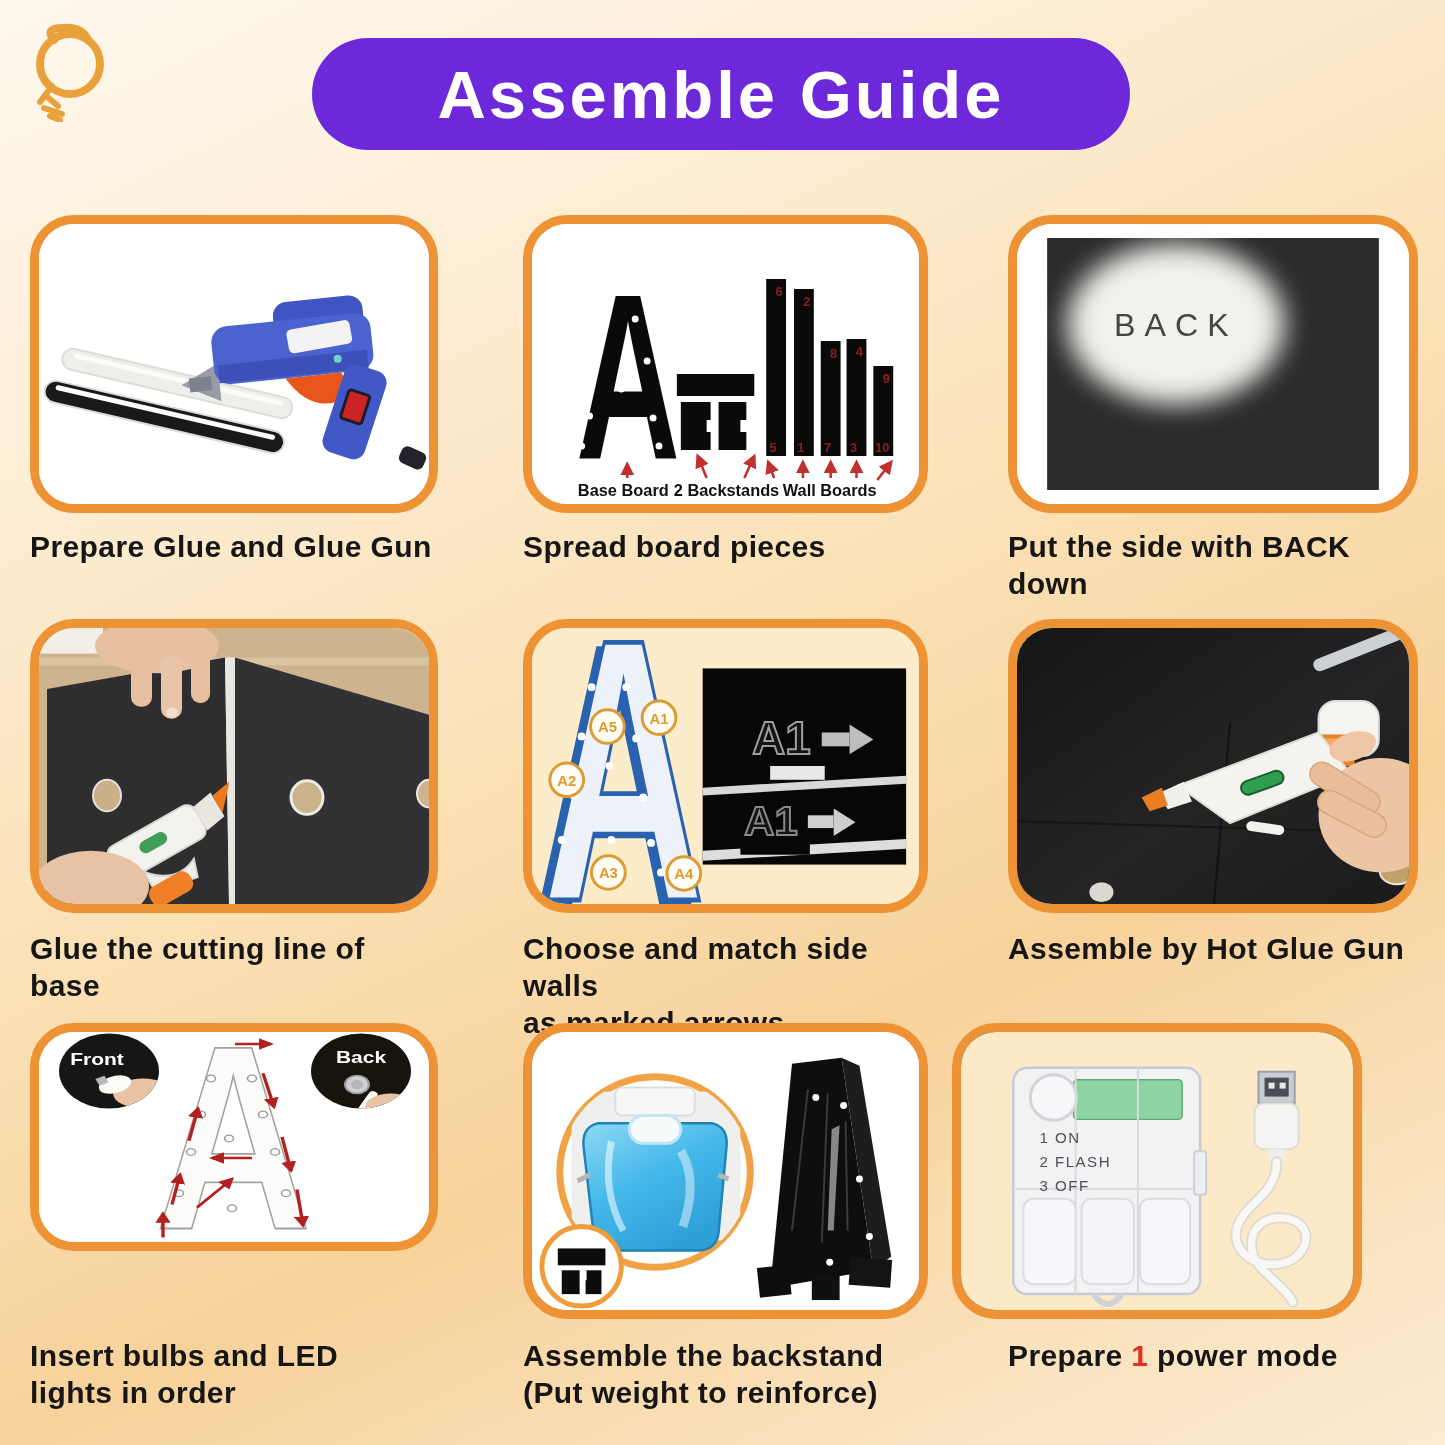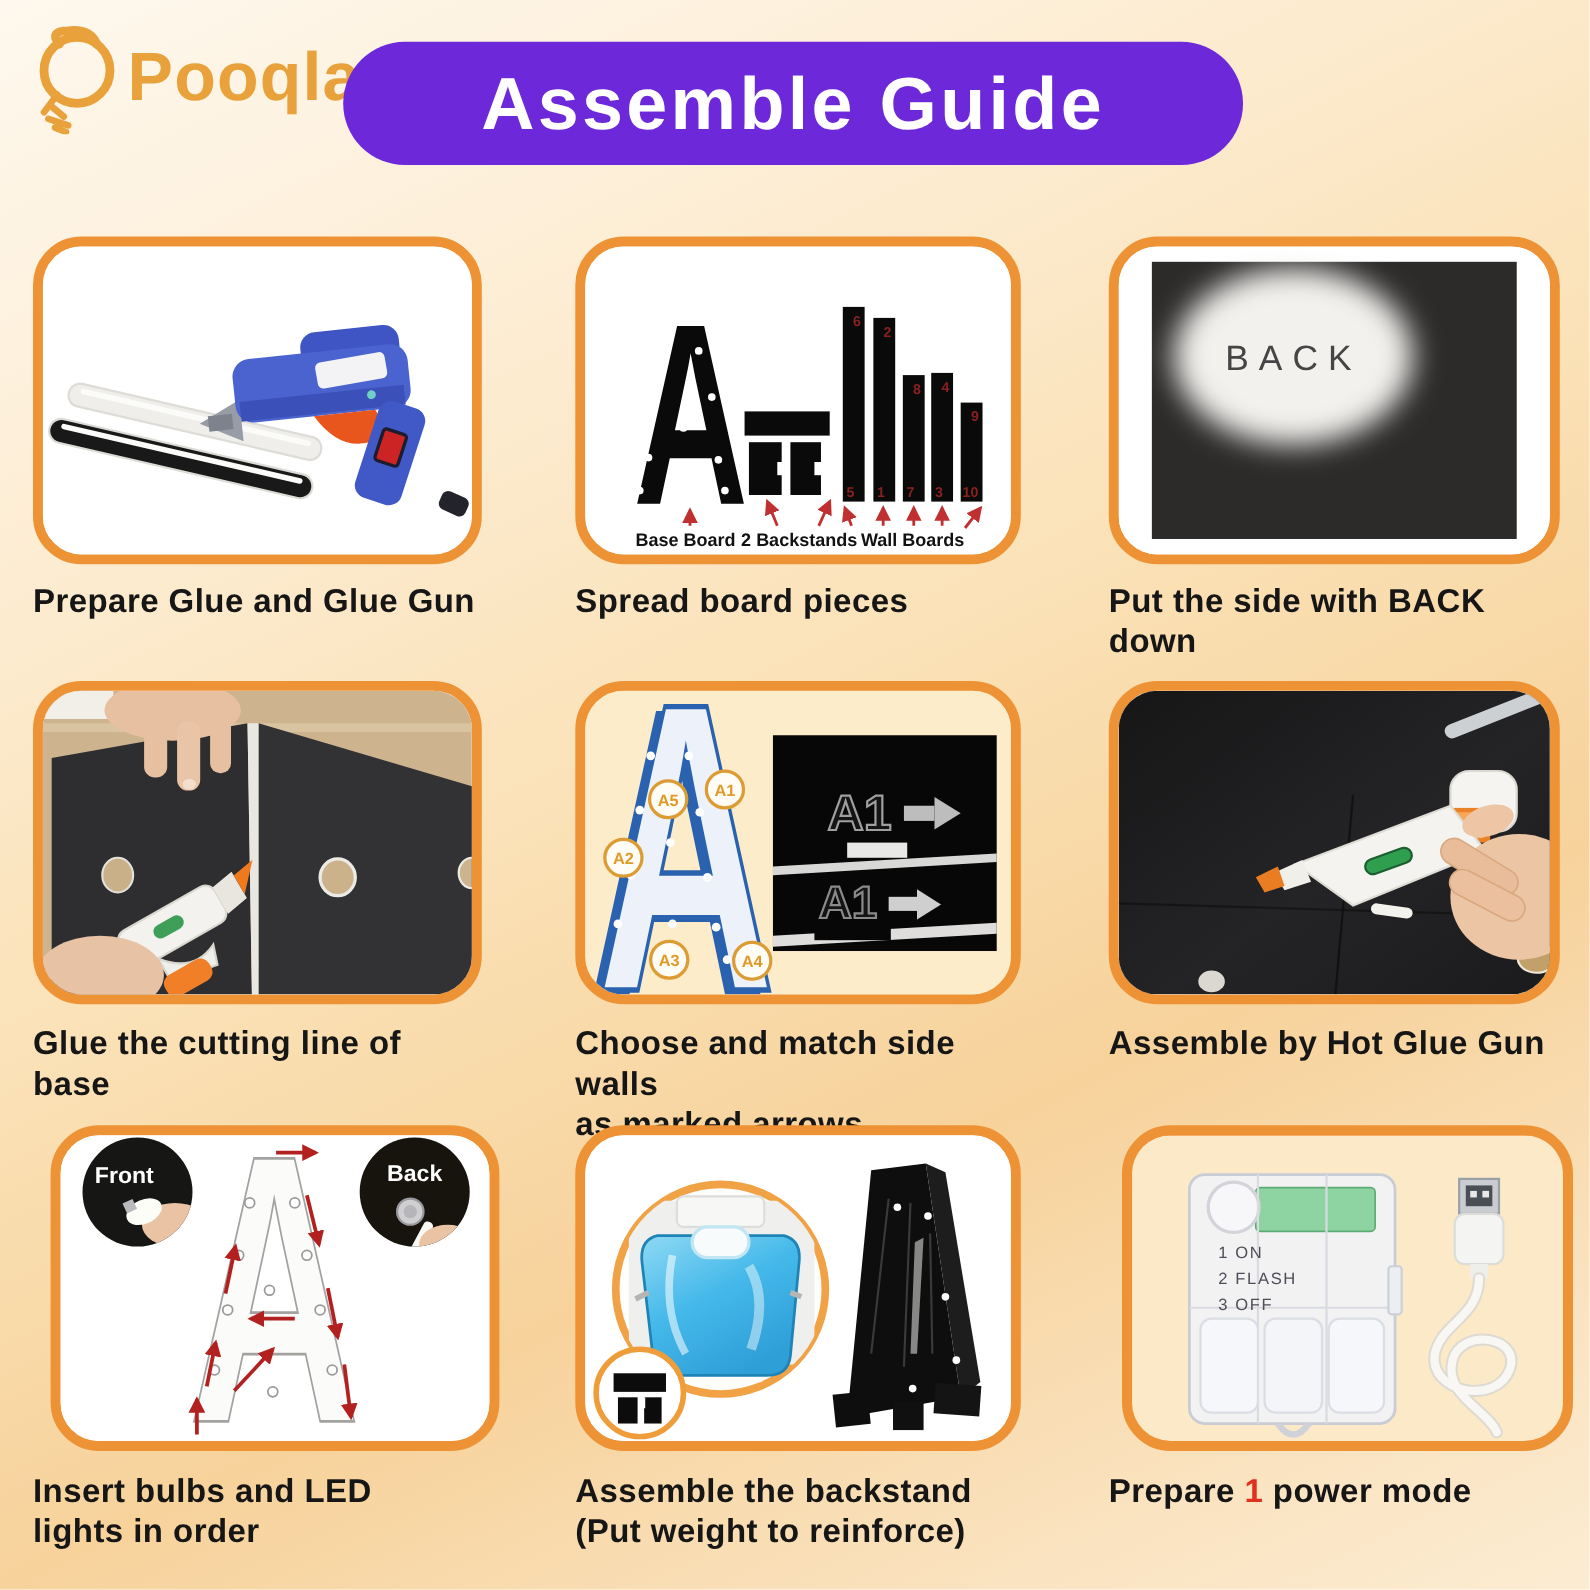--- a/index.html
+++ b/index.html
@@ -23,21 +23,20 @@
 </style>
 </head>
 <body>
 
 <div class="brand">
   <svg width="88" height="104" viewBox="0 0 88 104">
     <circle cx="46" cy="46" r="30" fill="none" stroke="#e9a23b" stroke-width="8"></circle>
     <path d="M30,22 Q20,10 38,10 Q58,8 64,22" fill="none" stroke="#e9a23b" stroke-width="8" stroke-linecap="round"></path>
     <path d="M28,68 L16,84 M22,78 L34,88 M20,90 L38,96 M26,98 L36,102" stroke="#e9a23b" stroke-width="6" stroke-linecap="round" fill="none"></path>
   </svg>
-  <span class="brand-text">Pooqla</span>
 </div>
 
 <div class="title-pill">
   <span>Assemble Guide</span>
 </div>
 
 <div class="box" style="left:30px;top:215px;width:408px;height:298px">
   <svg viewBox="0 0 390 280" preserveAspectRatio="none">
     <rect width="390" height="280" fill="#ffffff"></rect>
     <g transform="rotate(13 140 185)">
@@ -266,21 +265,21 @@
     <g>
       <ellipse cx="362" cy="190" rx="62" ry="58" fill="#ecc5a4"></ellipse>
       <rect x="292" y="134" width="78" height="24" rx="12" fill="#e9bd9a" stroke="#d9a87f" stroke-width="1.5" transform="rotate(32 300 146)"></rect>
       <rect x="300" y="162" width="74" height="24" rx="12" fill="#eac09e" stroke="#d9a87f" stroke-width="1.5" transform="rotate(28 306 174)"></rect>
       <ellipse cx="334" cy="120" rx="24" ry="14" fill="#eec6a6" transform="rotate(-18 334 120)"></ellipse>
     </g>
   </svg>
 </div>
 <div class="caption" style="left:1008px;top:930px;width:410px">Assemble by Hot Glue Gun</div>
 
-<div class="box" style="left:46px;top:1023px;width:408px;height:296px">
+<div class="box" style="left:30px;top:1023px;width:408px;height:228px">
   <svg viewBox="0 0 390 280" preserveAspectRatio="none">
     <defs>
       <marker id="arr7" viewBox="0 0 10 10" refX="8" refY="5" markerWidth="4.5" markerHeight="4.5" orient="auto-start-reverse">
         <path d="M0,0L10,5L0,10z" fill="#b32020"></path>
       </marker>
       <clipPath id="cf7">
           <circle cx="70" cy="52" r="50"></circle>
         </clipPath>
       <clipPath id="cb7">
           <circle cx="322" cy="52" r="50"></circle>
@@ -383,21 +382,21 @@
           <circle cx="330" cy="148" r="3.5"></circle>
         <circle cx="340" cy="206" r="3.5"></circle>
           <circle cx="300" cy="232" r="3.5"></circle>
       </g>
     </g>
   </svg>
 </div>
 <div class="caption" style="left:523px;top:1337px;width:405px">Assemble the backstand
 (Put weight to reinforce)</div>
 
-<div class="box" style="left:1020px;top:1023px;width:410px;height:296px;background:#f97316">
+<div class="box" style="left:952px;top:1023px;width:410px;height:296px;background:#0f766e">
   <svg viewBox="0 0 390 280" preserveAspectRatio="none">
     <rect width="390" height="280" fill="#fbe9c8"></rect>
     <g>
       <rect x="52" y="36" width="186" height="228" rx="14" fill="#f1f2f5" fill-opacity="0.94" stroke="#c9ccd4" stroke-width="2.5"></rect>
       <rect x="112" y="48" width="108" height="40" rx="4" fill="#7ccf93" fill-opacity="0.85" stroke="#5cab74" stroke-width="1.5"></rect>
       <circle cx="92" cy="66" r="23" fill="#f7f7f9" stroke="#d2d4da" stroke-width="3"></circle>
       <line x1="114" y1="36" x2="114" y2="264" stroke="#d9dbe1" stroke-width="2"></line>
       <line x1="176" y1="36" x2="176" y2="264" stroke="#d9dbe1" stroke-width="2"></line>
       <line x1="52" y1="158" x2="238" y2="158" stroke="#d9dbe1" stroke-width="2"></line>
       <rect x="62" y="168" width="52" height="86" rx="10" fill="#f6f7fa" stroke="#dadde3" stroke-width="2"></rect>

